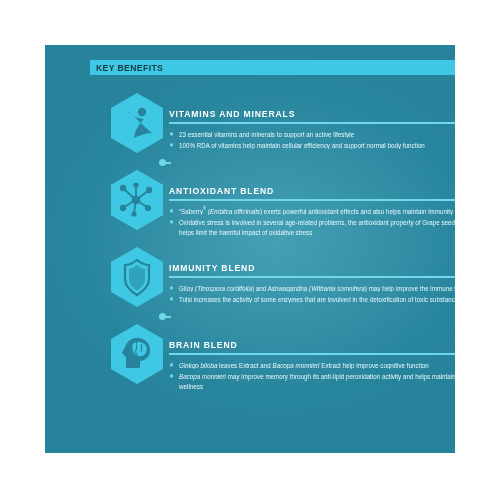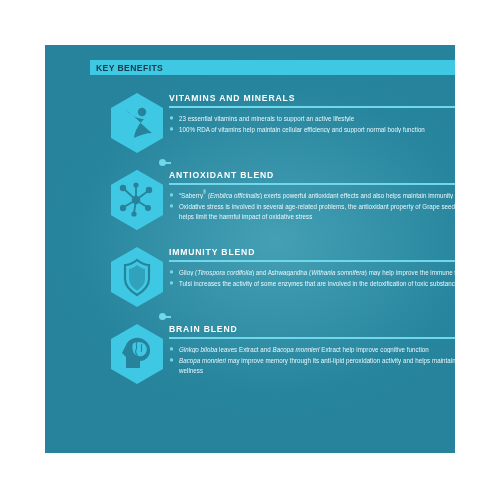--- a/index.html
+++ b/index.html
@@ -75,21 +75,21 @@
   .block-icon {
     position: absolute;
     left: 28px;
     top: 0;
     width: 56px;
     height: 62px;
   }
   .block-body {
     position: absolute;
     left: 88px;
-    top: 0;
+    top: 16px;
     width: 312px;
   }
   .block-title {
     font-size: 8.6px;
     font-weight: bold;
     letter-spacing: 0.85px;
     color: #ffffff;
     margin: 0 0 4px 0;
     transform: scaleY(1.15);
     transform-origin: left top;

